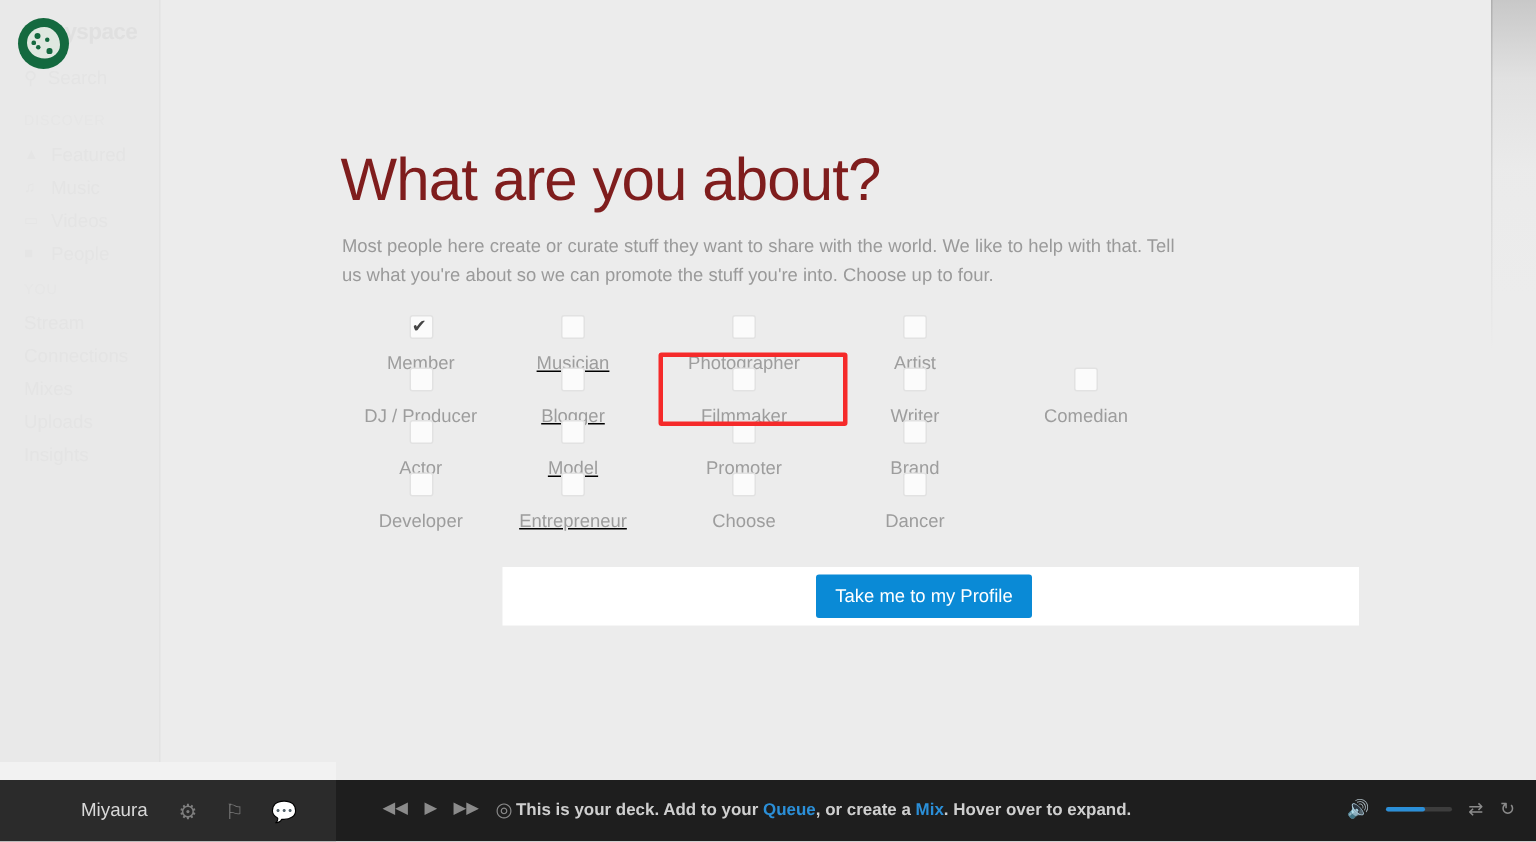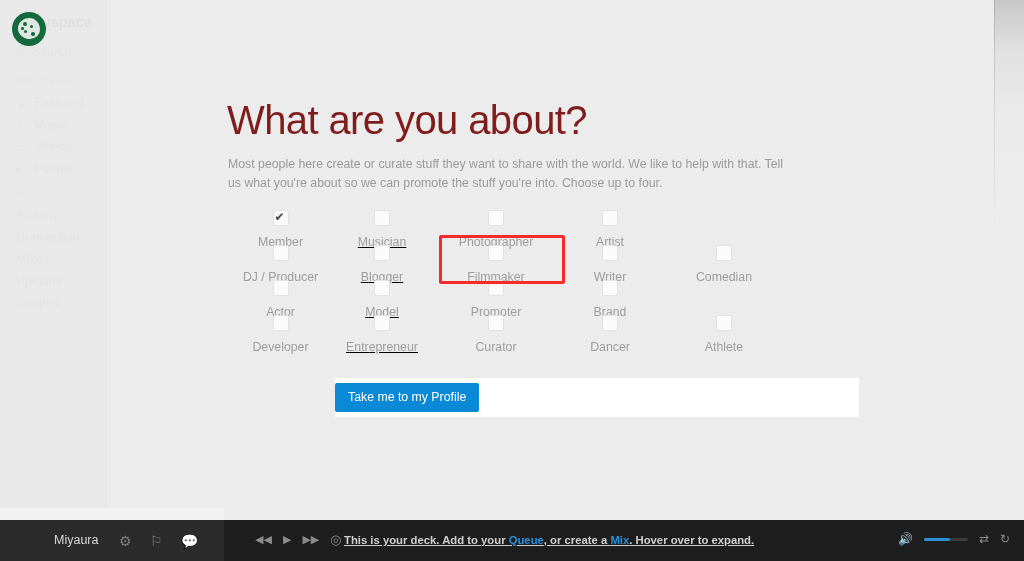--- a/index.html
+++ b/index.html
@@ -157,25 +157,25 @@
     width: 126px; height: 49px;
     border: 3px solid #f52a2a;
     border-radius: 2px;
     pointer-events: none;
   }
 
   
   #cta-card {
     position: absolute;
     left: 227px; top: 378px;
-    width: 524px; height: 39px;
+    width: 571px; height: 39px;
     background: #ffffff;
     display: flex;
     align-items: center;
-    justify-content: flex-start;
+    justify-content: center;
     padding-right: 9px;
   }
   #cta-btn {
     background: #0a8ad6;
     color: #fff;
     font-size: 12.3px;
     padding: 7px 13px 8px;
     border: none;
     border-radius: 2px;
     cursor: pointer;
@@ -267,21 +267,20 @@
   }
   #deck-controls .ctl { cursor: pointer; line-height: 1; }
 
   #deck-msg {
     position: absolute;
     left: 344px; top: 534px;
     font-size: 11.3px;
     color: #cfcfcf;
     font-weight: bold;
     white-space: nowrap;
-    text-decoration: underline;
   }
   #deck-msg .lk { color: #2b8fd8; }
 
   #player-right {
     position: absolute;
     right: 14px; top: 532px;
     display: flex;
     align-items: center;
     gap: 11px;
     color: #8b8b8b;
@@ -444,29 +443,25 @@
           <div class="cell c0">
             <span class="cbox"></span>
             <span class="cb-label">Developer</span>
           </div>
           <div class="cell c1">
             <span class="cbox"></span>
             <span class="cb-label">Entrepreneur</span>
           </div>
           <div class="cell c2">
             <span class="cbox"></span>
-            <span class="cb-label">Curator</span>
+            <span class="cb-label">Choose</span>
           </div>
           <div class="cell c3">
             <span class="cbox"></span>
             <span class="cb-label">Dancer</span>
-          </div>
-          <div class="cell c4">
-            <span class="cbox"></span>
-            <span class="cb-label">Athlete</span>
           </div>
         </div>
       </div>
 
     <div id="hl-box" style="border-color: rgb(245, 42, 42);"></div>
 
     <div id="cta-card">
       <button id="cta-btn">Take me to my Profile</button>
     </div>
 

